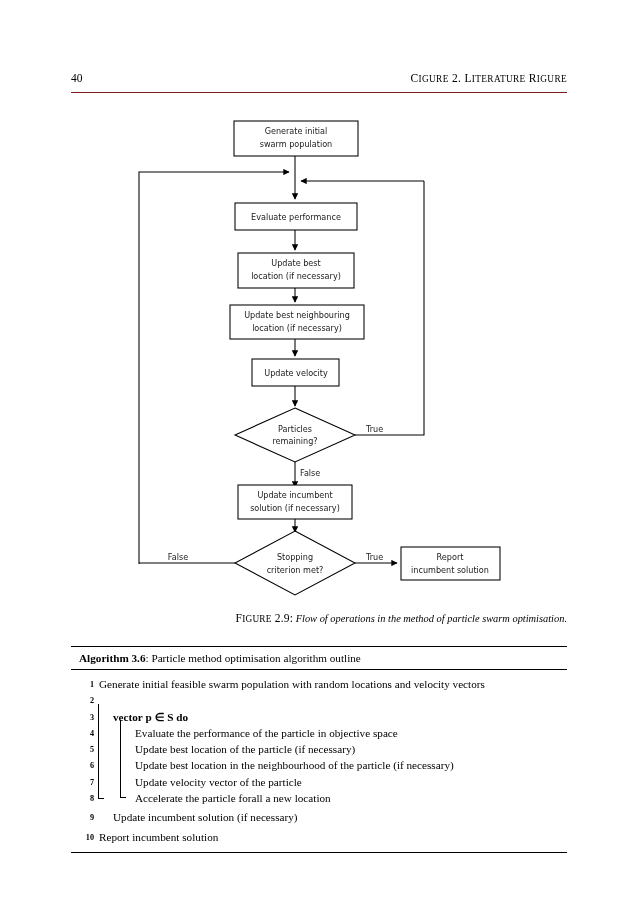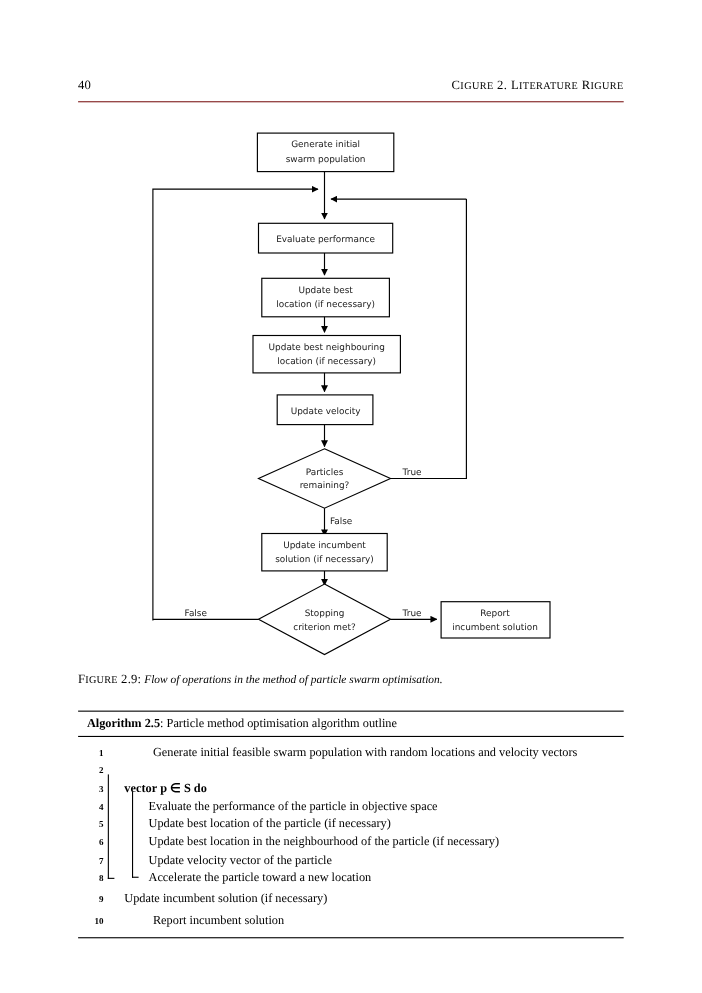--- a/index.html
+++ b/index.html
@@ -58,21 +58,21 @@
   }
   .fl-line {
     stroke: #000000;
     stroke-width: 1.05;
     fill: none;
   }
   
   #figure-caption {
     position: absolute;
     left: 71px; top: 612px; width: 496px;
-    text-align: left;
+    text-align: right;
     font-size: 10.4px;
     line-height: 13px;
   }
   #figure-caption .fignum { letter-spacing: .2px; }
   #figure-caption .captxt { font-style: italic; }
   
   #algorithm {
     position: absolute;
     left: 71px; top: 646px; width: 496px;
     border-top: 1.1px solid #000;
@@ -103,21 +103,21 @@
     width: 15px;
     text-align: right;
     font-weight: bold;
     font-size: 8.2px;
     line-height: 18px;
   }
   .alg-text {
     position: absolute;
     top: 0;
   }
-  .ind0 { left: 20px; margin-left: 40px; }
+  .ind0 { left: 20px; }
   .ind1 { left: 34px; }
   .ind2 { left: 56px; }
   .kw { font-weight: bold; }
   .it { font-style: italic; }
   .mathb { font-weight: bold; font-family: "Liberation Serif", serif; }
   
   .alg-bracket {
     position: absolute;
     border-left: 1px solid #000;
     border-bottom: 1px solid #000;
@@ -204,21 +204,21 @@
 </svg>
 </div>
 
 <div id="figure-caption">
   <span class="fignum"><span class="sc-first">F</span><span class="sc-rest">IGURE</span><span class="sc-first"> 2.9:</span></span>
   <span class="captxt">Flow of operations in the method of particle swarm optimisation.</span>
 </div>
 
 <div id="algorithm">
   <div id="alg-title">
-    <span class="alg-name">Algorithm 2.5</span><span>: </span><span>Particle method optimisation algorithm outline</span>
+    <span class="alg-name">Algorithm 3.6</span><span>: </span><span>Particle method optimisation algorithm outline</span>
   </div>
   <div id="alg-body">
 
     <div class="alg-bracket" id="bracket-while"></div>
     <div class="alg-bracket" id="bracket-forall"></div>
 
     <div class="alg-line">
       <span class="alg-num">1</span>
       <span class="alg-text ind0">Generate initial feasible swarm population with random locations and velocity vectors</span>
     </div>
@@ -243,21 +243,21 @@
     <div class="alg-line">
       <span class="alg-num">6</span>
       <span class="alg-text ind2">Update best location in the neighbourhood of the particle (if necessary)</span>
     </div>
     <div class="alg-line">
       <span class="alg-num">7</span>
       <span class="alg-text ind2">Update velocity vector of the particle</span>
     </div>
     <div class="alg-line">
       <span class="alg-num">8</span>
-      <span class="alg-text ind2">Accelerate the particle toward a new location</span>
+      <span class="alg-text ind2">Accelerate the particle forall a new location</span>
     </div>
 
     <div class="alg-line" style="margin-top:3px">
       <span class="alg-num">9</span>
       <span class="alg-text ind1">Update incumbent solution (if necessary)</span>
     </div>
 
     <div class="alg-line" style="margin-top:3px">
       <span class="alg-num">10</span>
       <span class="alg-text ind0">Report incumbent solution</span>

